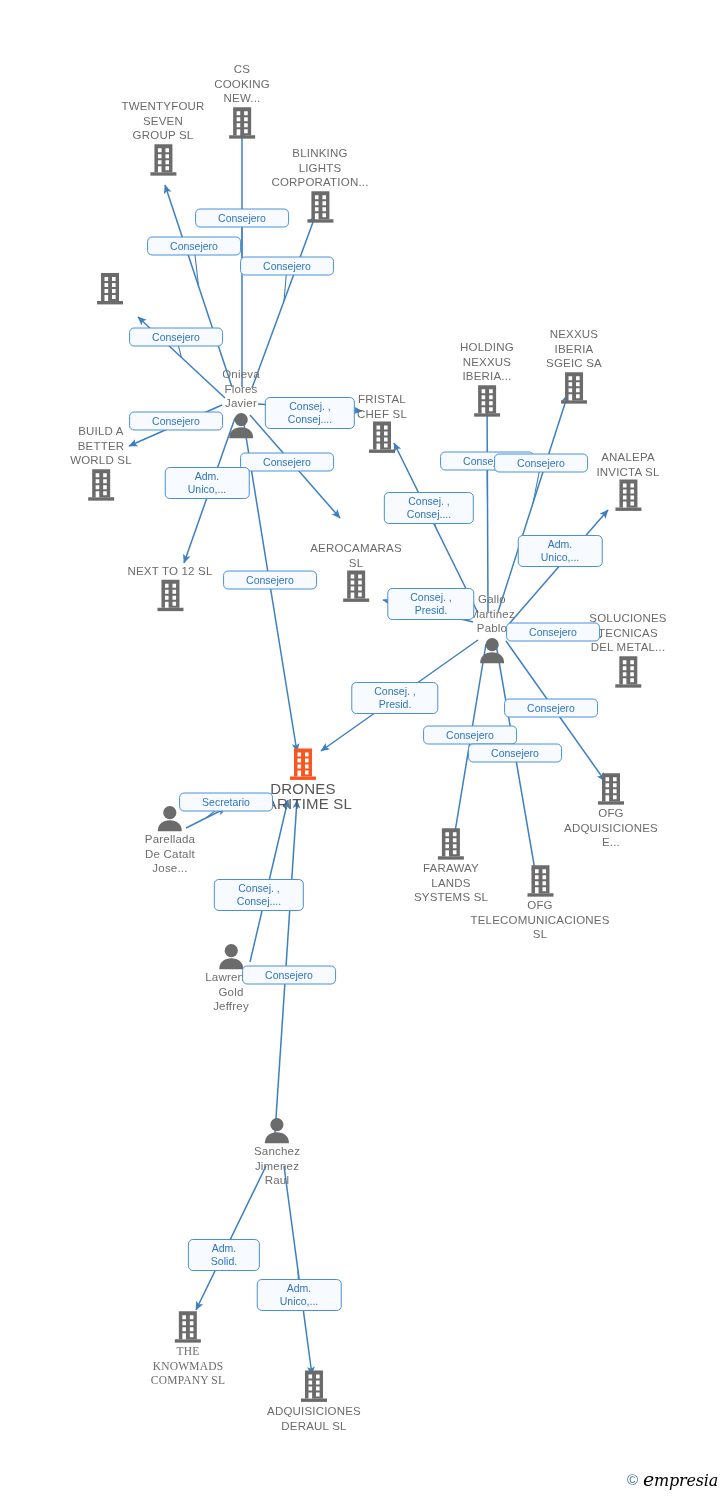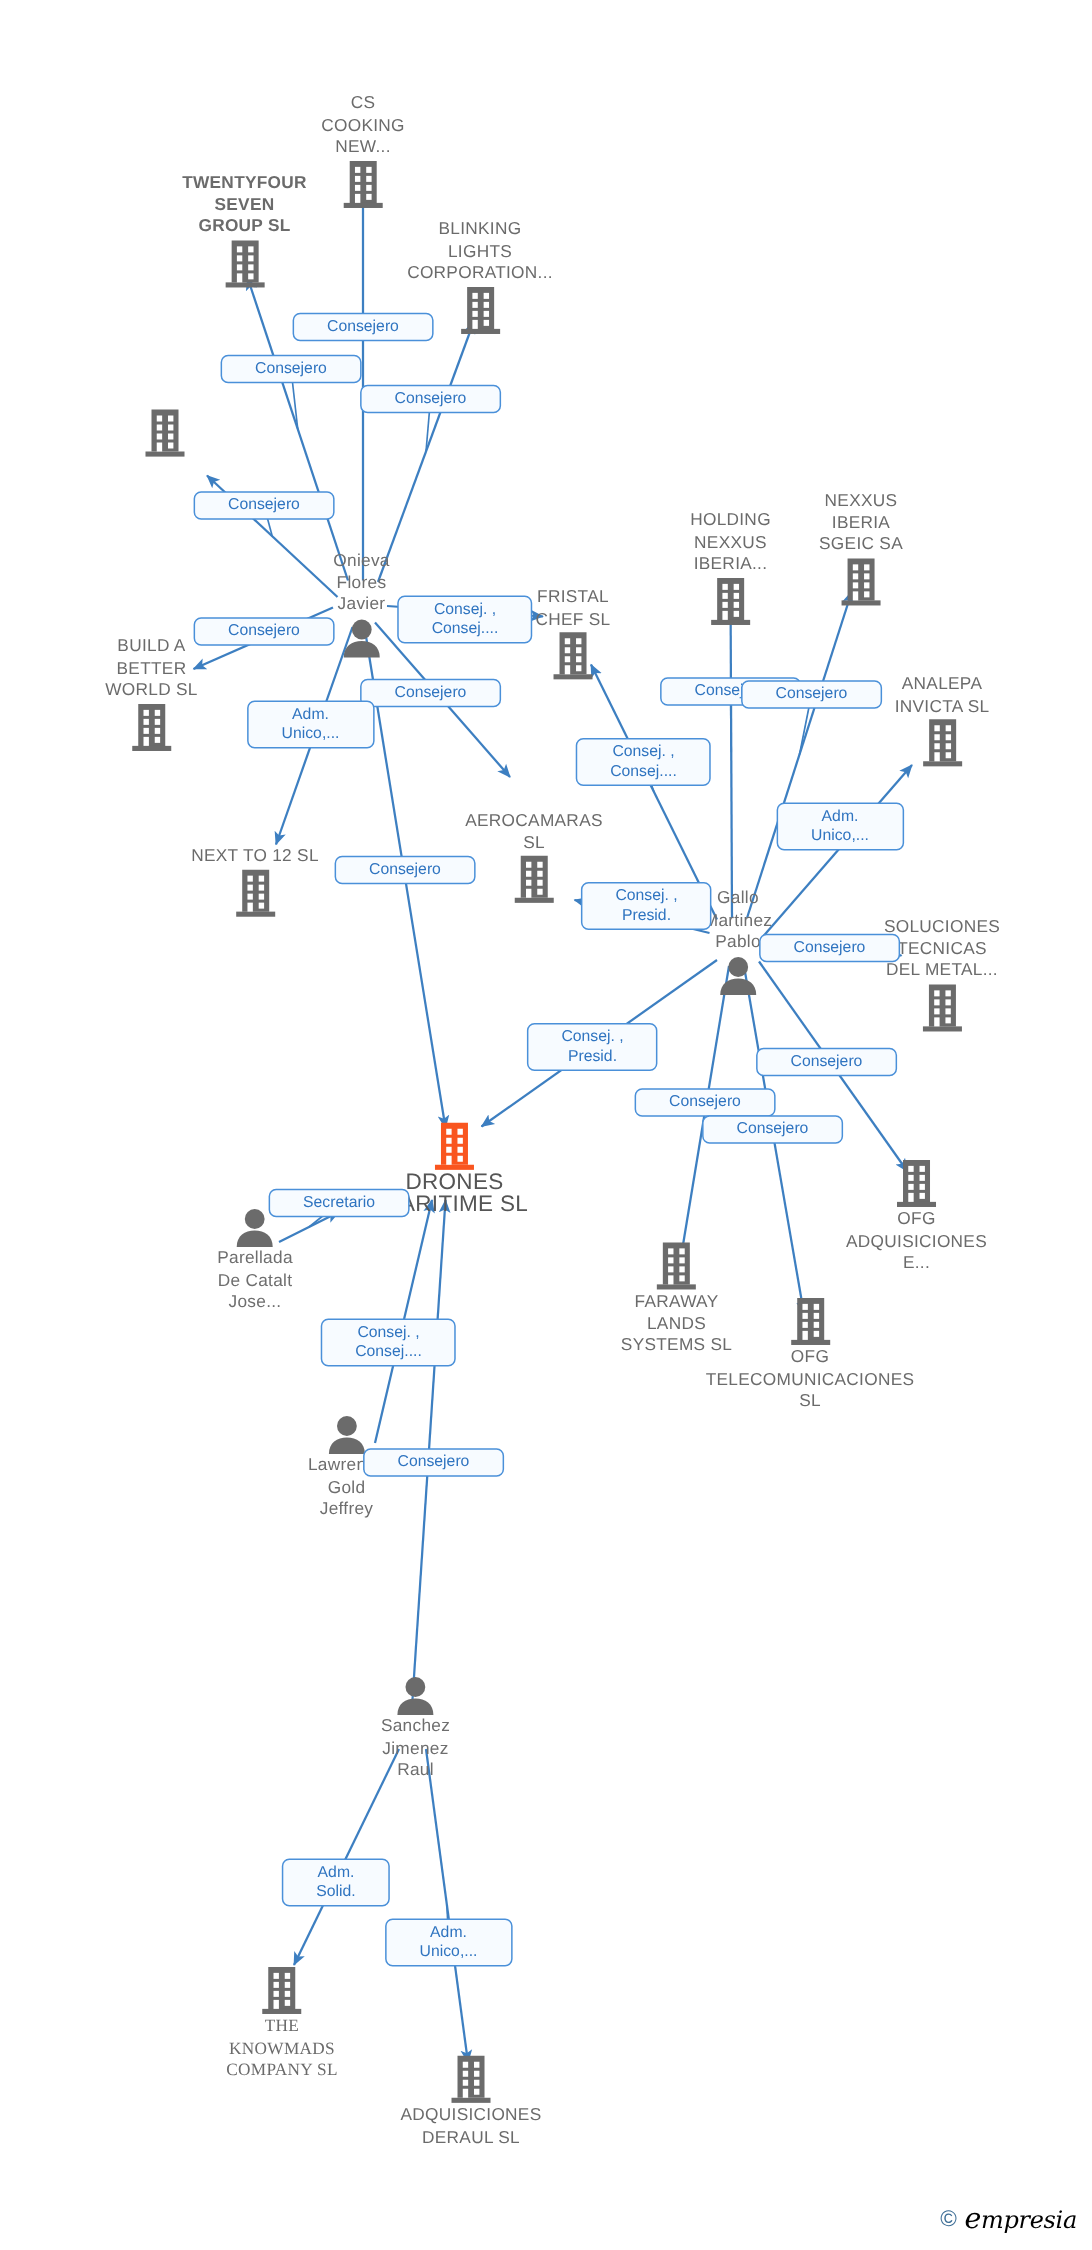--- a/index.html
+++ b/index.html
@@ -171,21 +171,21 @@
             <rect x="17" y="5" width="3.6" height="4" fill="#ffffff"></rect>
             <rect x="9.5" y="11" width="3.6" height="4" fill="#ffffff"></rect>
             <rect x="17" y="11" width="3.6" height="4" fill="#ffffff"></rect>
             <rect x="9.5" y="17" width="3.6" height="4" fill="#ffffff"></rect>
             <rect x="17" y="17" width="3.6" height="4" fill="#ffffff"></rect>
             <rect x="9.5" y="23" width="3.6" height="6" fill="#ffffff"></rect>
             <rect x="17" y="23" width="3.6" height="4" fill="#ffffff"></rect>
           </svg>
         </div>
       </div>
-      <div class="node" style="left: 163px; top: 154px; font-weight: bold;">
+      <div class="node" style="left: 163px; top: 138px;">
         <div class="node-label company">TWENTYFOUR
 SEVEN
 GROUP  SL</div>
         <div class="icon-wrap">
           <svg width="30" height="34" viewBox="0 0 30 34">
             <path d="M6,1 H24 V29 H6 Z" fill="#6b6b6b"></path>
             <rect x="2" y="29" width="26" height="3.4" fill="#6b6b6b"></rect>
             <rect x="9.5" y="5" width="3.6" height="4" fill="#ffffff"></rect>
             <rect x="17" y="5" width="3.6" height="4" fill="#ffffff"></rect>
             <rect x="9.5" y="11" width="3.6" height="4" fill="#ffffff"></rect>

